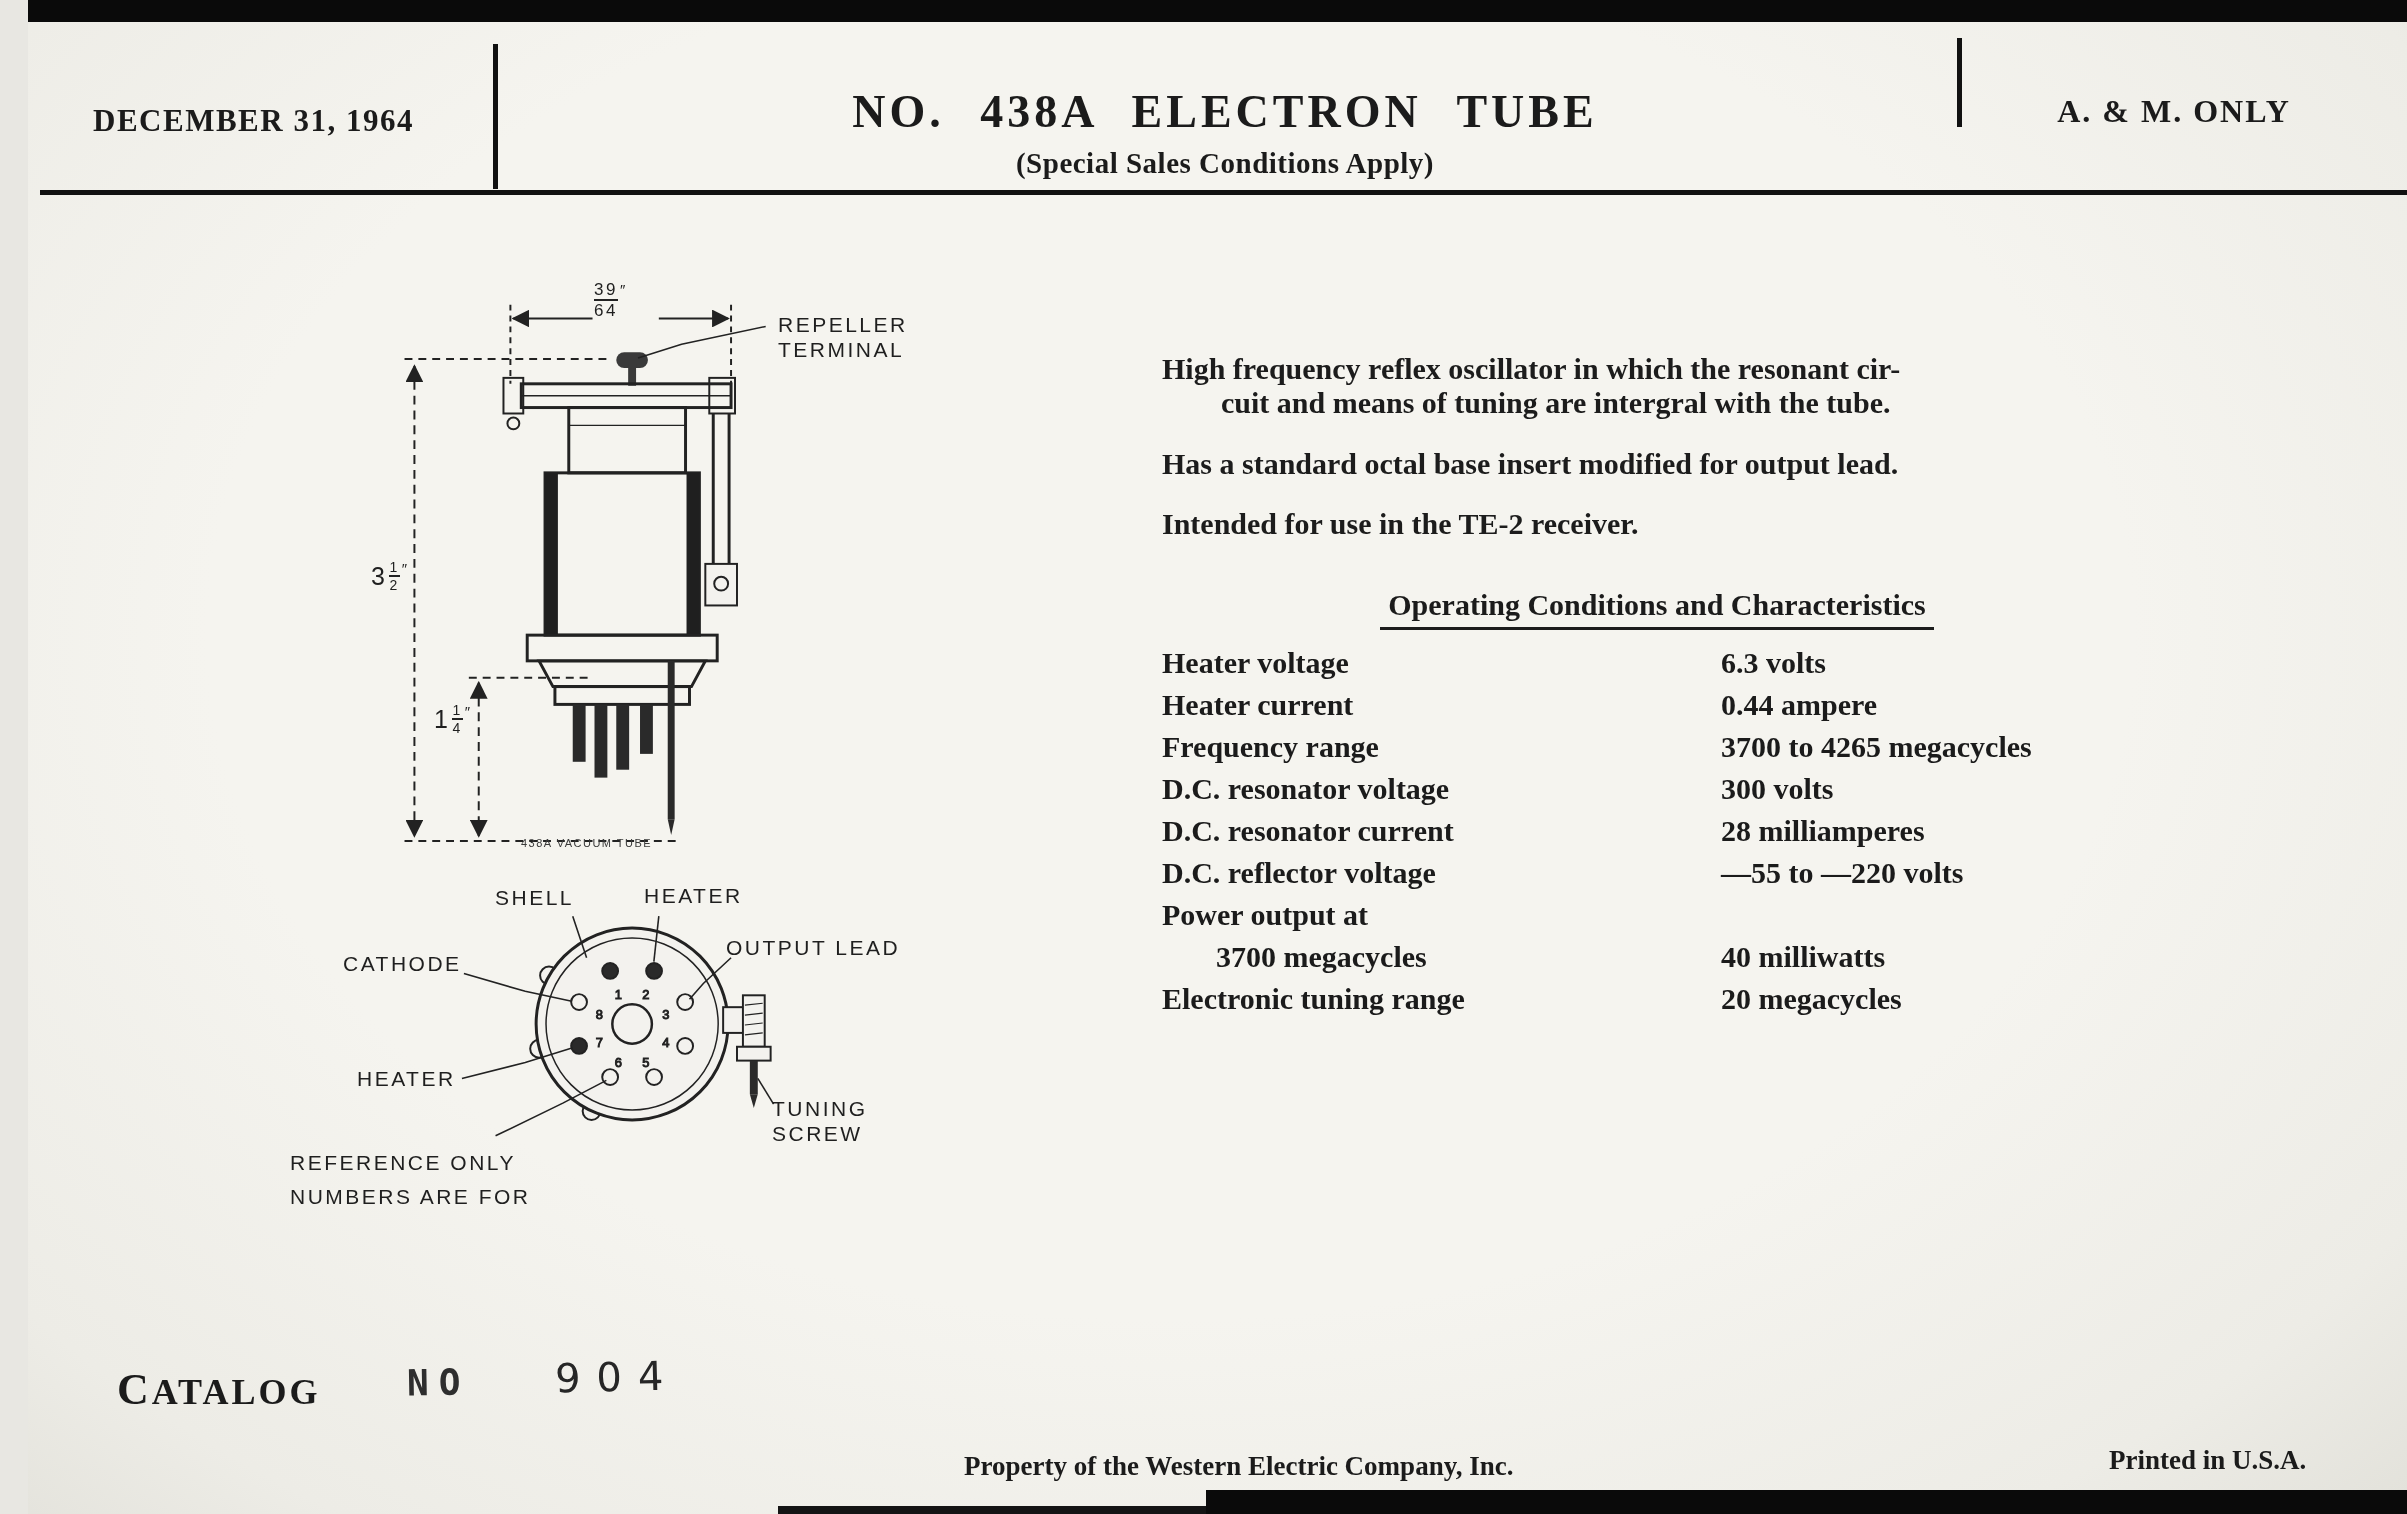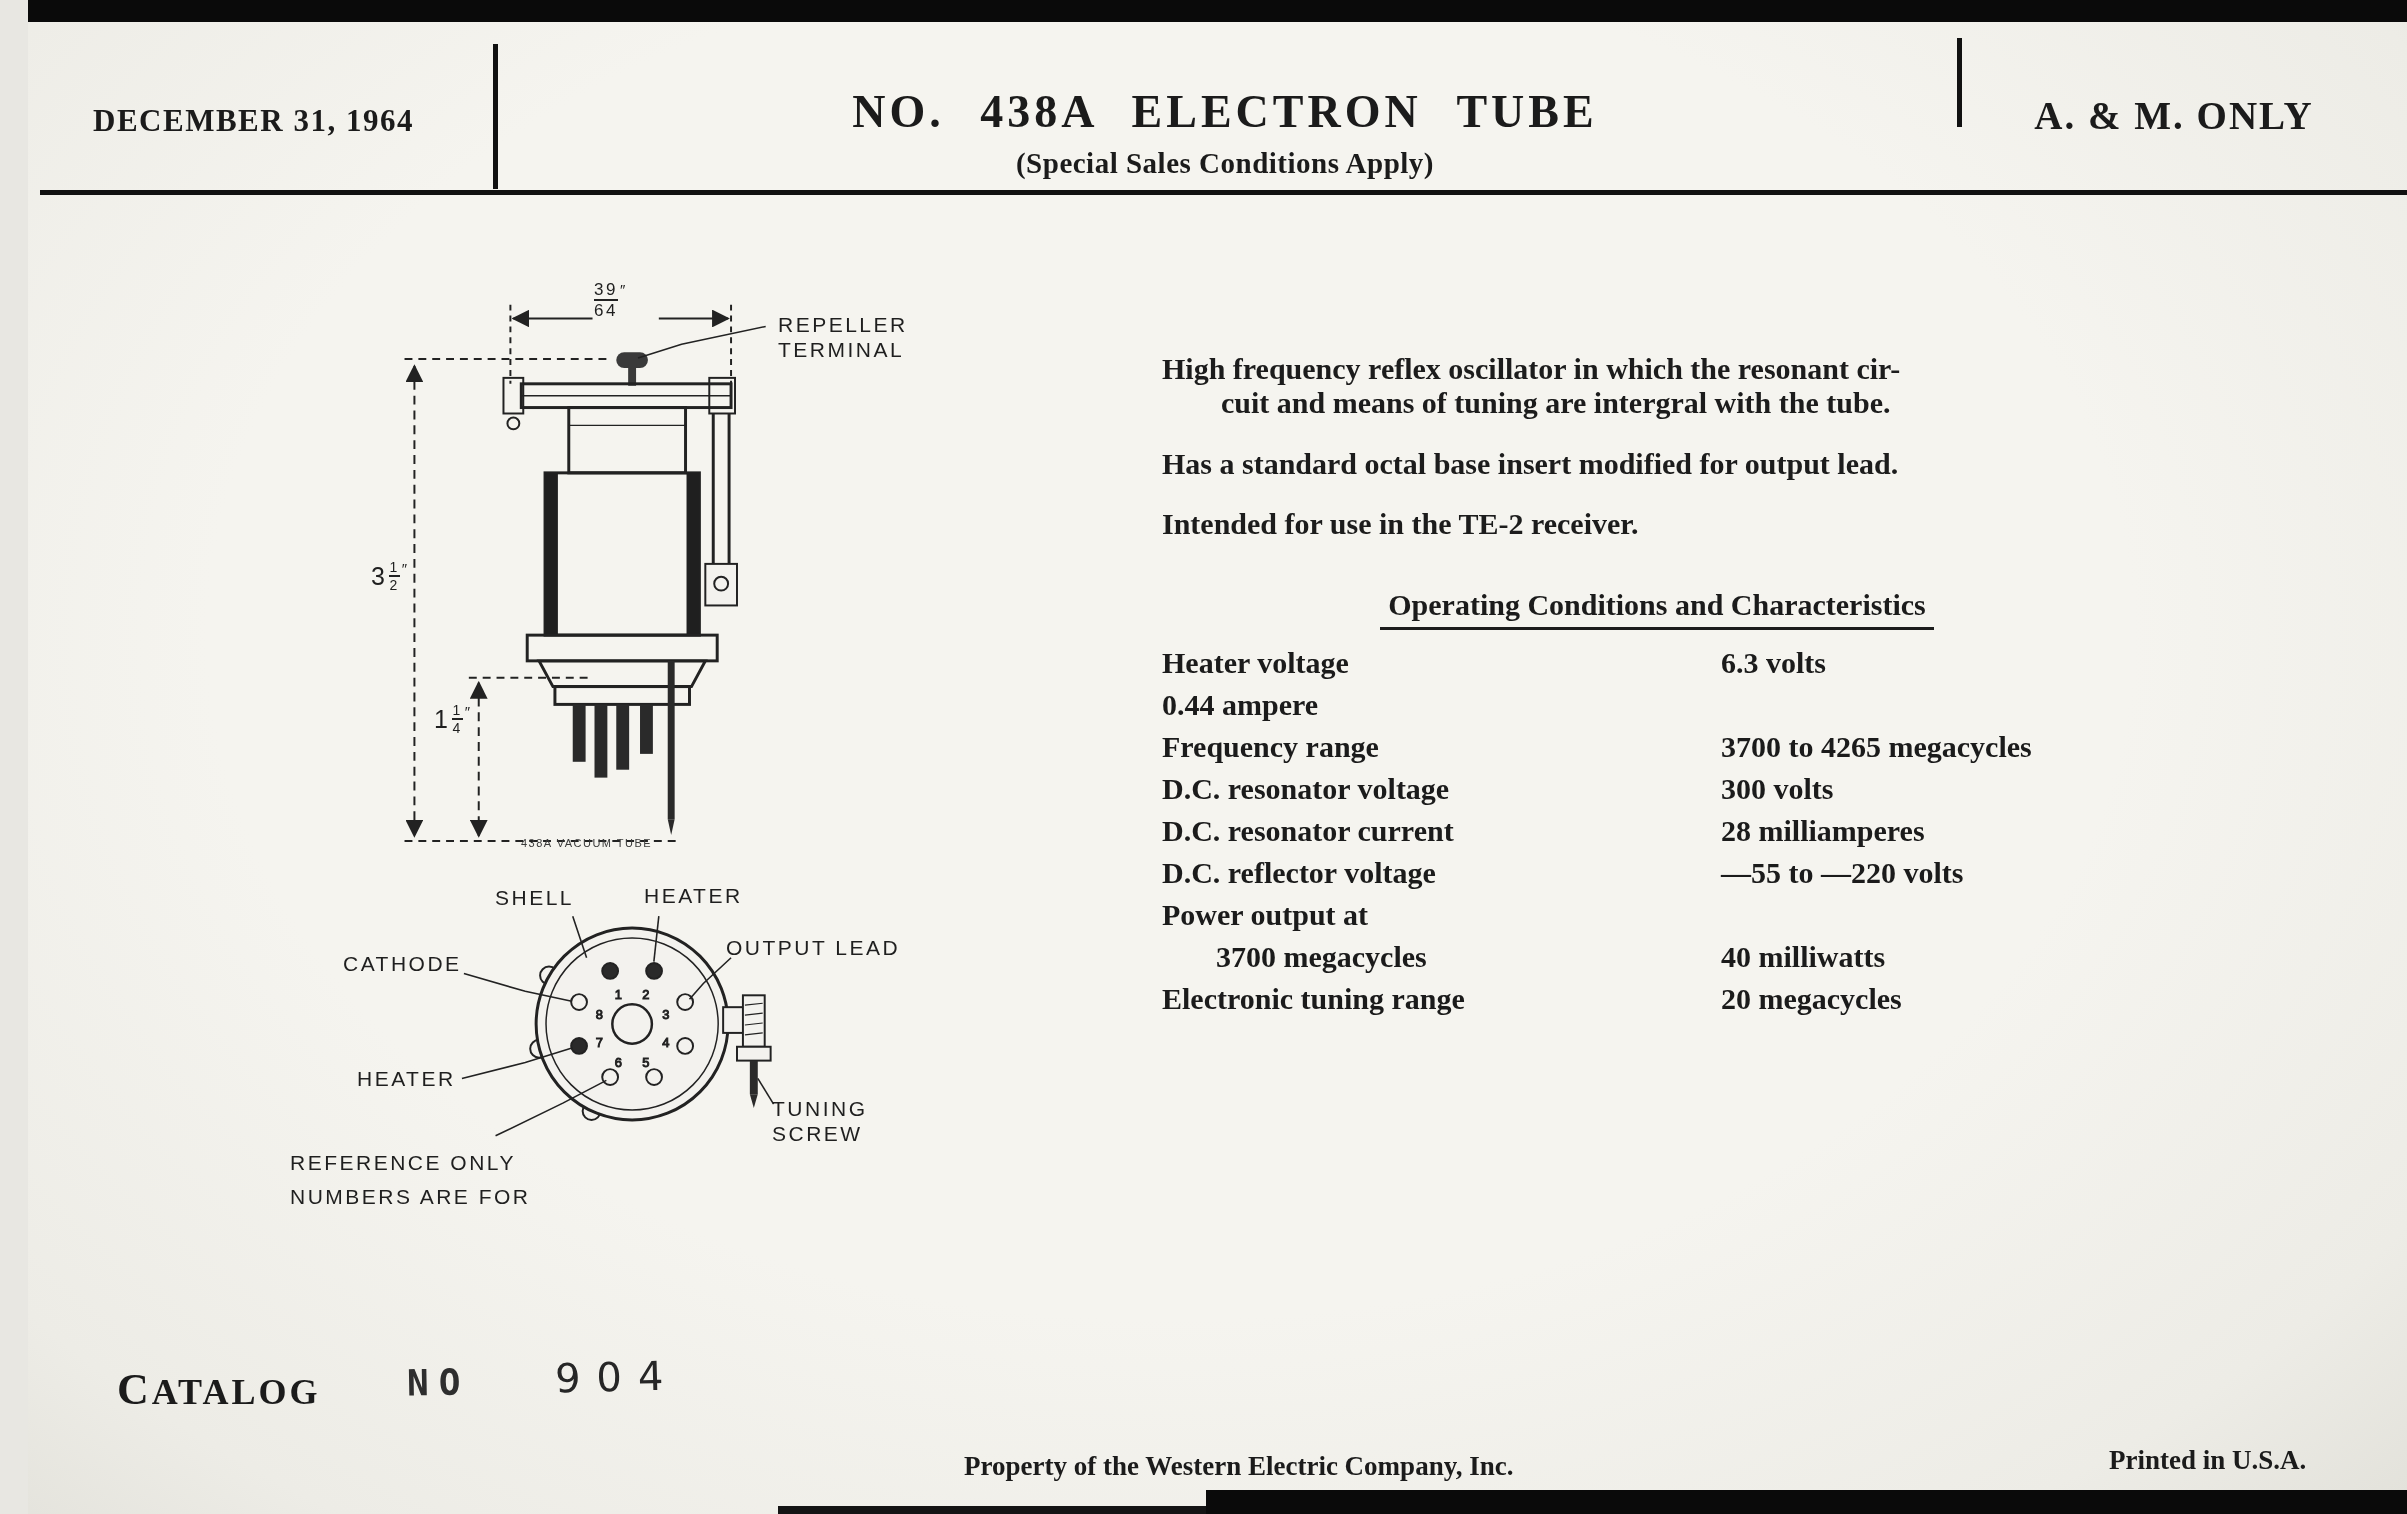--- a/index.html
+++ b/index.html
@@ -24,21 +24,21 @@
   
   .hdr-date { position:absolute; left:65px; top:103px; font-size:31px; font-weight:bold; letter-spacing:1.5px; }
   .hdr-divider { position:absolute; width:5px; background:#111; }
   .hdr-divider.left  { left:465px; top:44px; height:145px; }
   .hdr-divider.right { left:1929px; top:38px; height:89px; }
   .hdr-title { position:absolute; left:1197px; top:85px; transform:translateX(-50%);
                font-size:46px; font-weight:bold; letter-spacing:4px; word-spacing:20px; white-space:nowrap; }
   .hdr-subtitle { position:absolute; left:1197px; top:147px; transform:translateX(-50%);
                   font-size:29px; font-weight:bold; letter-spacing:0.5px; white-space:nowrap; }
   .hdr-class { position:absolute; left:2146px; top:93px; transform:translateX(-50%);
-               font-size:39px; font-weight:bold; letter-spacing:2px; white-space:nowrap; }
+               font-size:32px; font-weight:bold; letter-spacing:2px; white-space:nowrap; }
   .hdr-rule { position:absolute; left:12px; right:0; top:190px; height:5px; background:#111; }
 
   
   .bodytext { position:absolute; font-size:30px; font-weight:bold; white-space:nowrap; color:#1c1c1c; }
   .p1l1 { left:1134px; top:352px; }
   .p1l2 { left:1193px; top:386px; }
   .p2   { left:1134px; top:447px; }
   .p3   { left:1134px; top:507px; }
 
   .char-head-wrap { position:absolute; left:1134px; top:588px; width:990px; text-align:center; }
@@ -244,20 +244,21 @@
 
   <div class="char-head-wrap">
     <span class="char-head">Operating Conditions and Characteristics</span>
   </div>
   <div class="char-table">
       <div class="char-row">
         <span class="char-label">Heater voltage</span>
         <span class="char-value">6.3 volts</span>
       </div>
       <div class="char-row">
+        <span class="char-label">Heater current</span>
         <span class="char-value">0.44 ampere</span>
       </div>
       <div class="char-row">
         <span class="char-label">Frequency range</span>
         <span class="char-value">3700 to 4265 megacycles</span>
       </div>
       <div class="char-row">
         <span class="char-label">D.C. resonator voltage</span>
         <span class="char-value">300 volts</span>
       </div>

